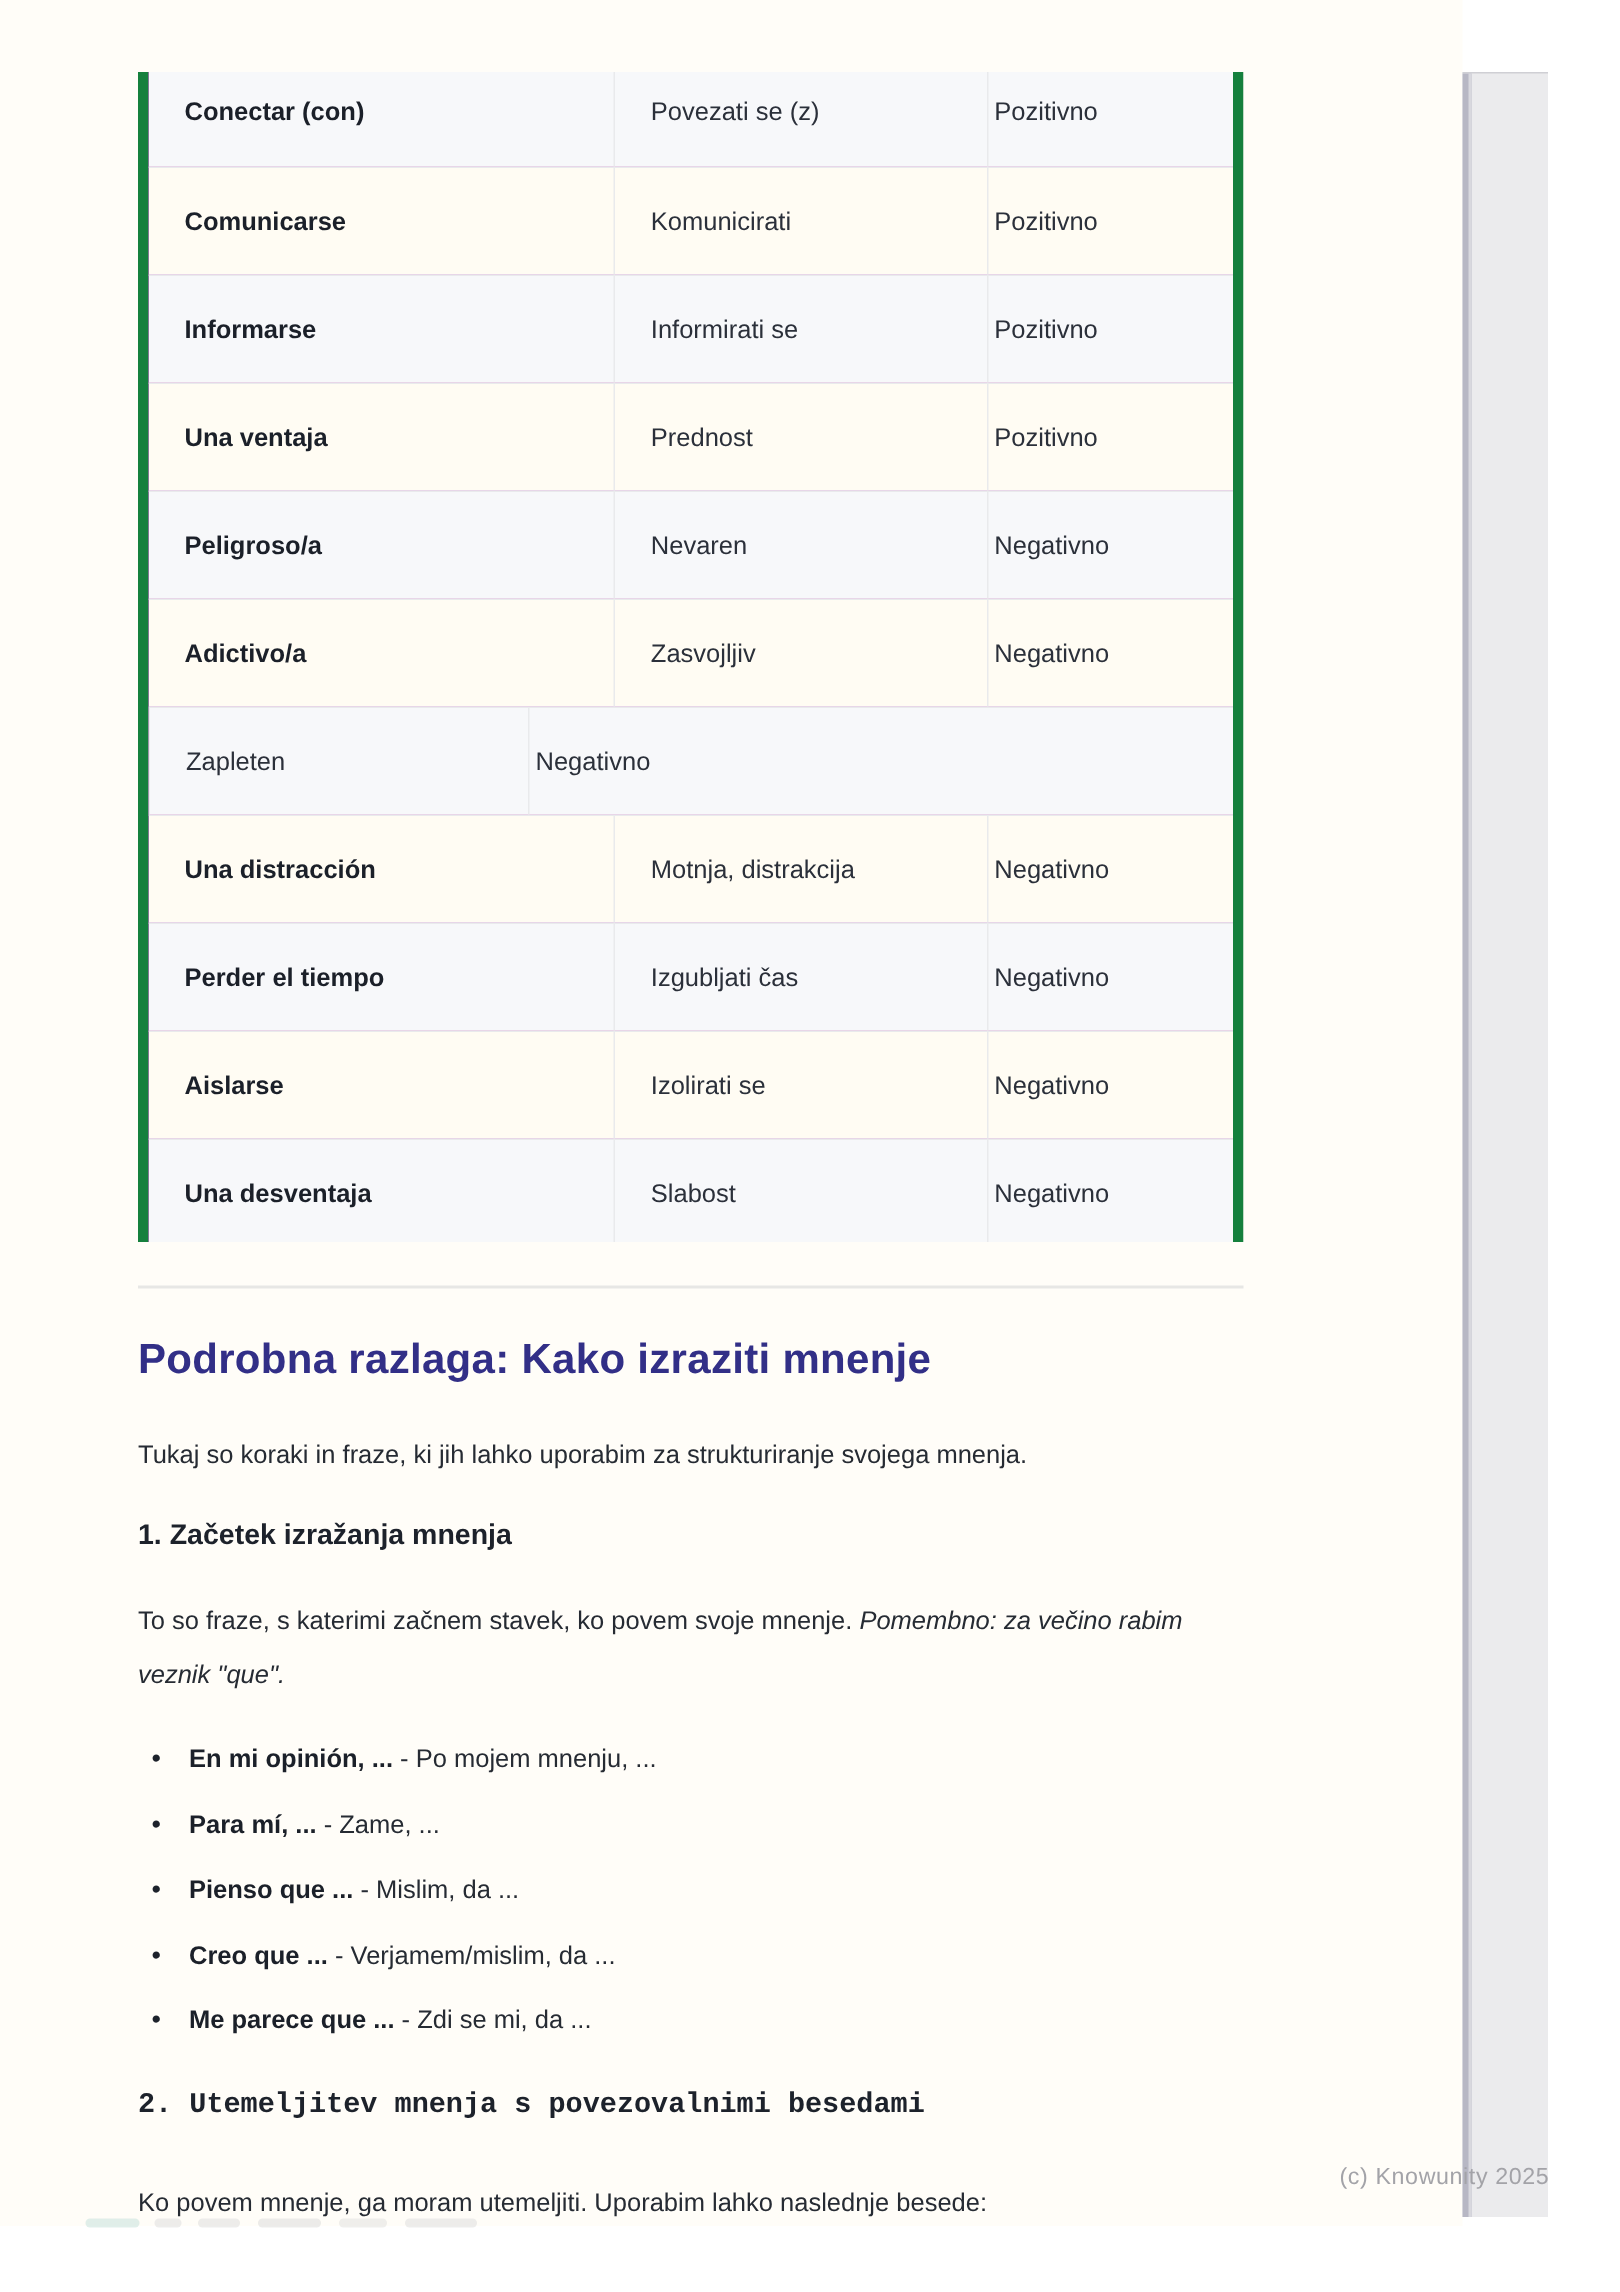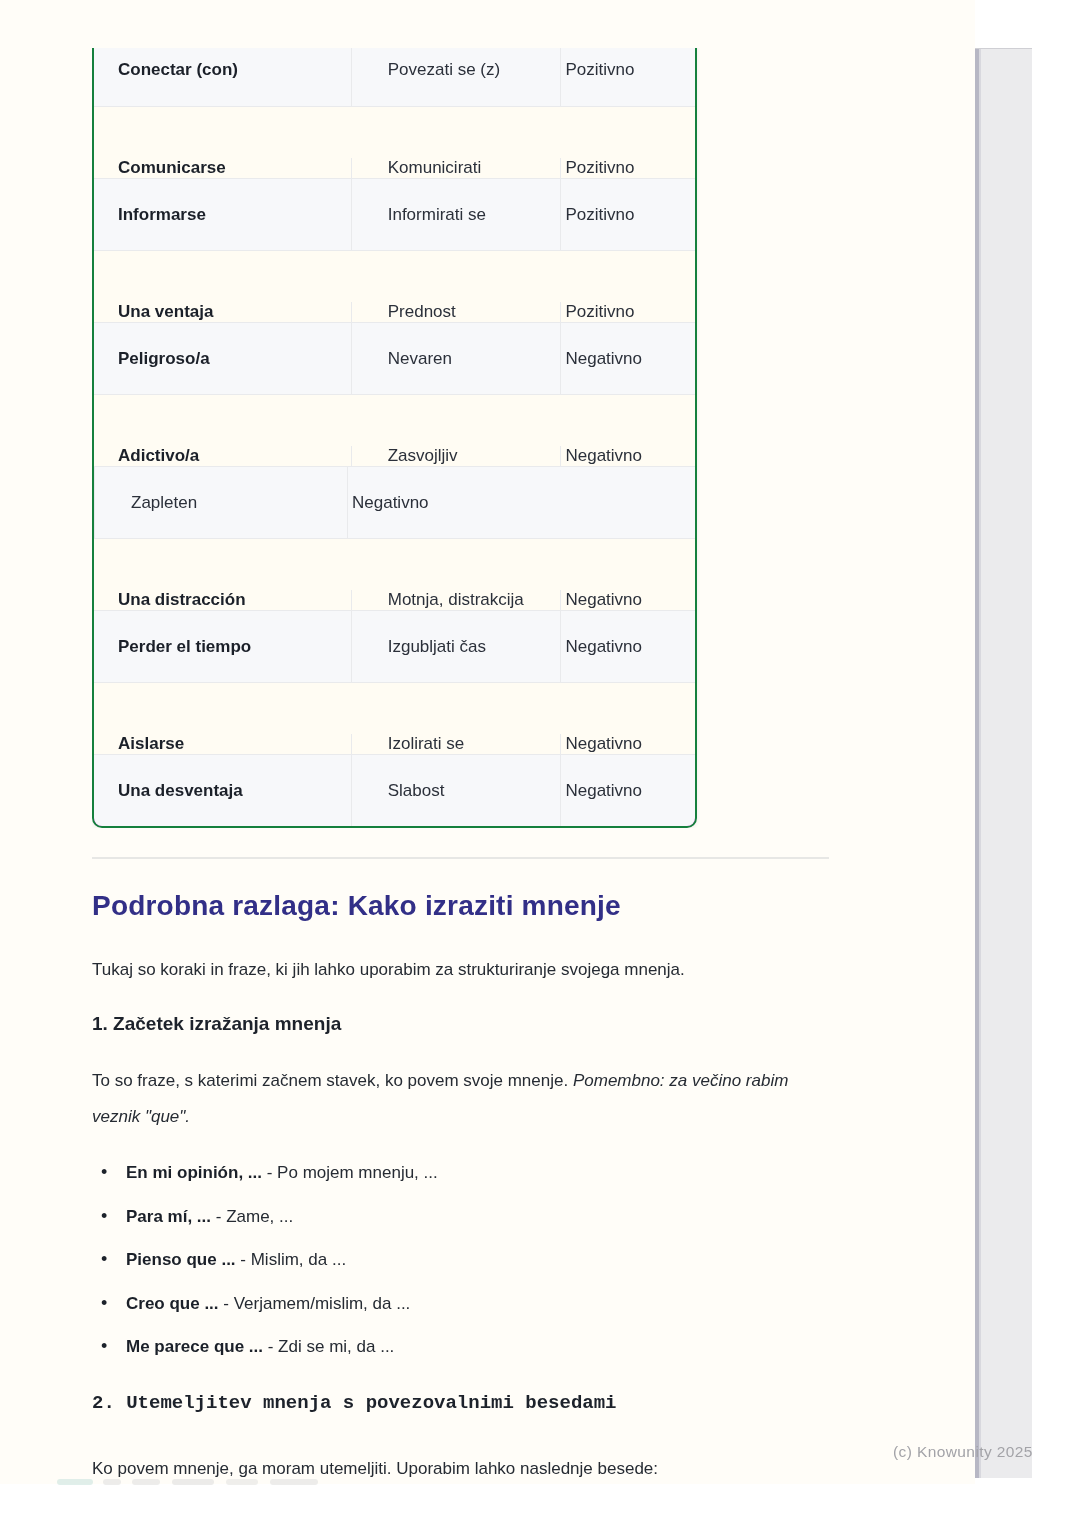--- a/index.html
+++ b/index.html
@@ -13,31 +13,31 @@
   .page {
     position:absolute; left:0; top:0; width:975px; height:1484px;
     background:#fffdf8;
   }
   
   .table-clip {
     position:absolute; left:92px; top:48px; width:737px; height:780px;
     overflow:hidden;
   }
   .vtable {
-    position:absolute; left:0; top:-16px; width:605px;
-    background:#a21caf; border:2px solid #15803d; border-radius:10px;
+    position:absolute; left:0; top:-16px; width:737px;
+    background:#a21caf; border:7px solid #15803d; border-radius:10px;
     overflow:hidden; box-shadow:0 1px 4px rgba(15,23,42,.07);
   }
   .vrow { display:flex; height:72px; }
   .vrow + .vrow { border-top:1px solid #e9eaec; }
   .vrow.odd  { background:#f7f8fa; }
-  .vrow.even { background:#fffcf3;align-items:flex-end; }
+  .vrow.even { background:#fffcf3; }
   .vcell { display:flex; align-items:center; font-size:17px; color:#2b303a; }
   .vcell.c1 { width:315px; padding-left:24px; font-weight:bold; color:#1b2029; }
-  .vcell.c2 { width:253px; padding-left:36px; border-left:1px solid #e9eaec; }
+  .vcell.c2 { width:253px; padding-left:24px; border-left:1px solid #e9eaec; }
   .vcell.c3 { width:167px; padding-left:4px; border-left:1px solid #e9eaec; }
   .divider { position:absolute; left:92px; top:857px; width:737px; height:2px; background:#e7e7e5; }
   .sec-title {
     position:absolute; left:92px; top:890px; width:737px;
     font-size:28px; font-weight:bold; color:#322f87; letter-spacing:.2px;
   }
   .para { position:absolute; left:92px; width:737px; font-size:17px; color:#262b33; line-height:36px; }
   .p-intro { top:952px; }
   .sub-h { position:absolute; left:92px; width:737px; font-size:19px; font-weight:bold; color:#1d222b; }
   .sub-1 { top:1013px; }

